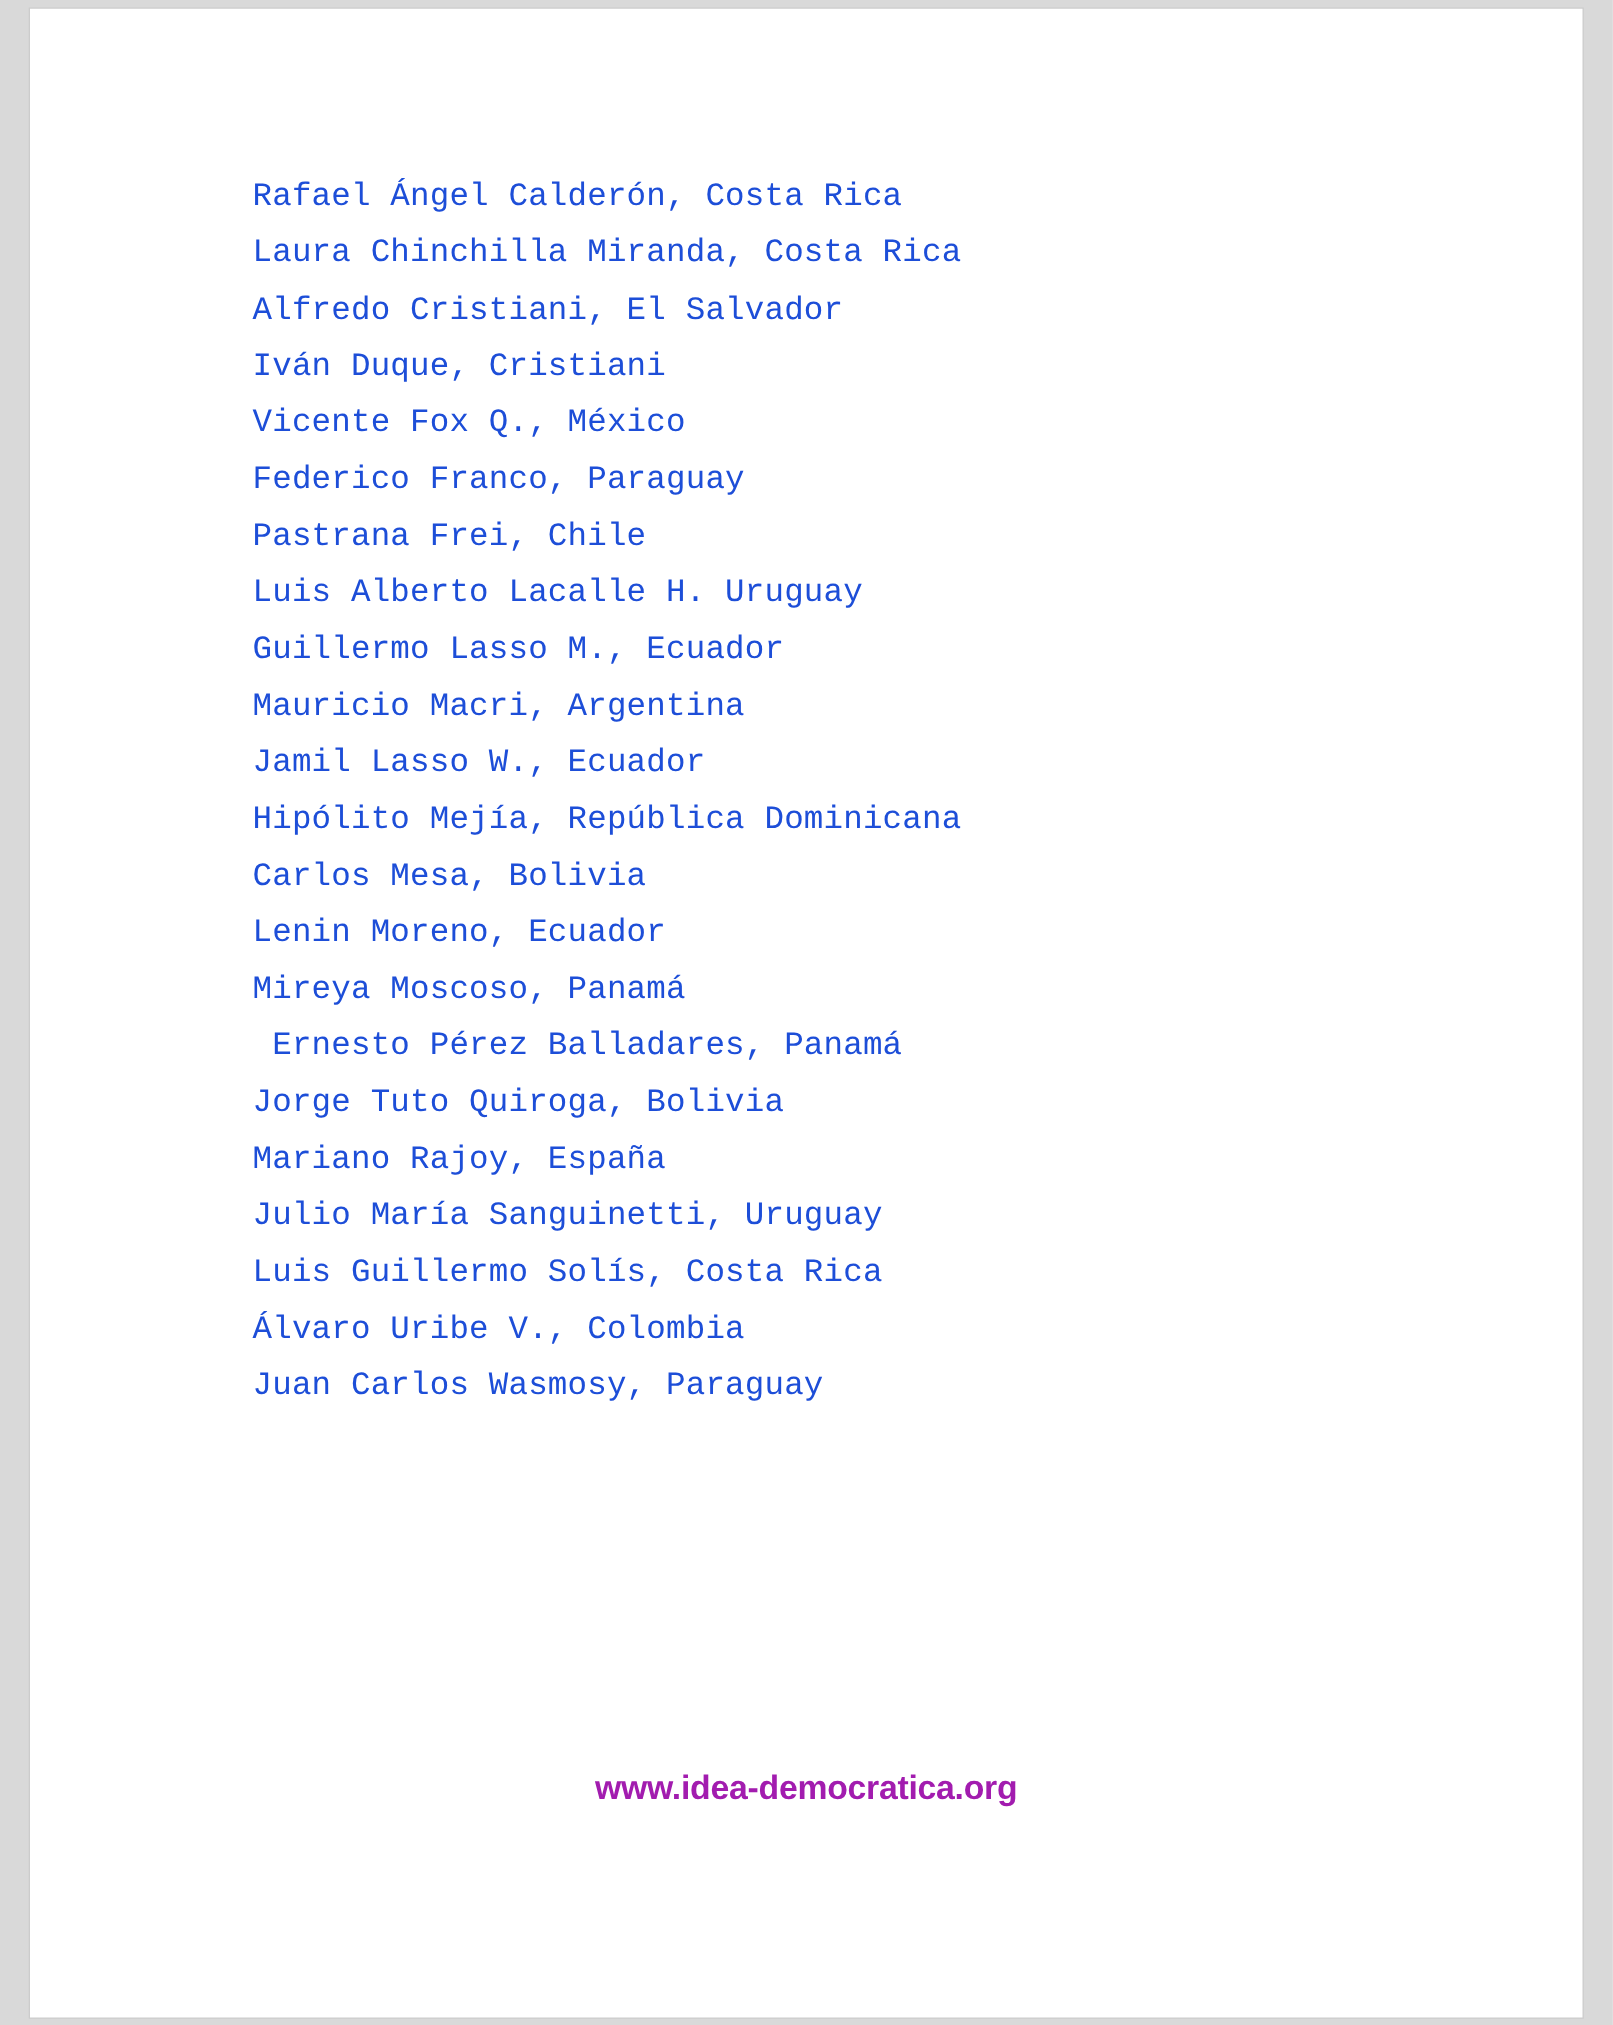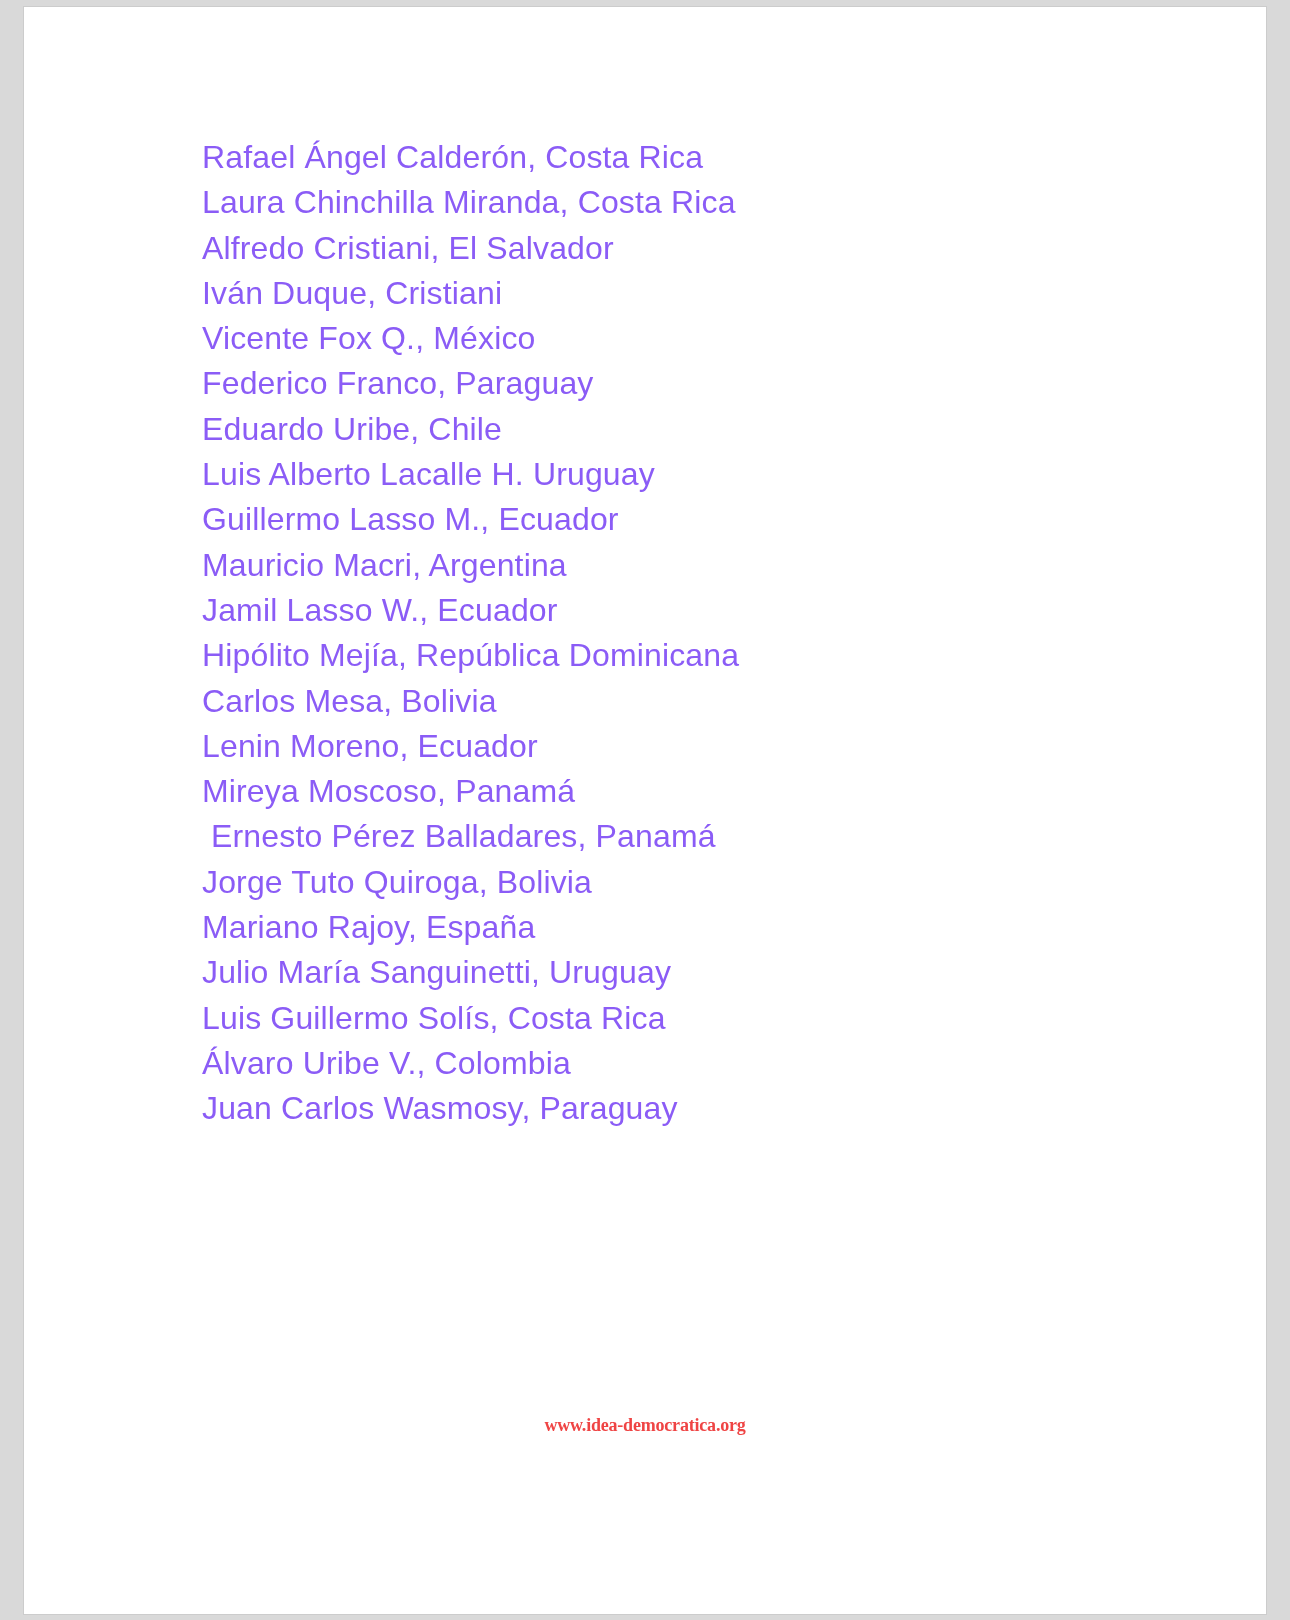--- a/index.html
+++ b/index.html
@@ -32,57 +32,57 @@
     box-sizing: border-box;
     overflow: hidden;
   }
   .doc-body {
     position: absolute;
     top: 128px;
     left: 178px;
     right: 120px;
   }
   .name-line {
-    font-family: Liberation Sans, sans-serif;
-    font-size: 32px;
+    font-family: Liberation Mono, monospace;
+    font-size: 26px;
     line-height: 45.3px;
-    color: #8b5cf6;
+    color: #1d4ed8;
     letter-spacing: 0.15px;
     white-space: pre;
   }
   .footer {
     position: absolute;
     left: 0;
     right: 0;
     top: 1408px;
     text-align: center;
   }
   .footer-url {
     display: inline-block;
-    font-family: Liberation Serif, serif;
+    font-family: Liberation Sans, sans-serif;
     font-weight: bold;
-    font-size: 18px;
+    font-size: 27px;
     letter-spacing: -0.2px;
-    color: #ef4444;
+    color: #a21caf;
   }
 </style>
 </head>
 <body>
 
 <div class="page-shell">
   <div class="page">
 
     <div class="doc-body">
       <div class="name-line">Rafael Ángel Calderón, Costa Rica</div>
       <div class="name-line">Laura Chinchilla Miranda, Costa Rica</div>
       <div class="name-line">Alfredo Cristiani, El Salvador</div>
       <div class="name-line">Iván Duque, Cristiani</div>
       <div class="name-line">Vicente Fox Q., México</div>
       <div class="name-line">Federico Franco, Paraguay</div>
-      <div class="name-line">Eduardo Uribe, Chile</div>
+      <div class="name-line">Pastrana Frei, Chile</div>
       <div class="name-line">Luis Alberto Lacalle H. Uruguay</div>
       <div class="name-line">Guillermo Lasso M., Ecuador</div>
       <div class="name-line">Mauricio Macri, Argentina</div>
       <div class="name-line">Jamil Lasso W., Ecuador</div>
       <div class="name-line">Hipólito Mejía, República Dominicana</div>
       <div class="name-line">Carlos Mesa, Bolivia</div>
       <div class="name-line">Lenin Moreno, Ecuador</div>
       <div class="name-line">Mireya Moscoso, Panamá</div>
       <div class="name-line"> Ernesto Pérez Balladares, Panamá</div>
       <div class="name-line">Jorge Tuto Quiroga, Bolivia</div>

